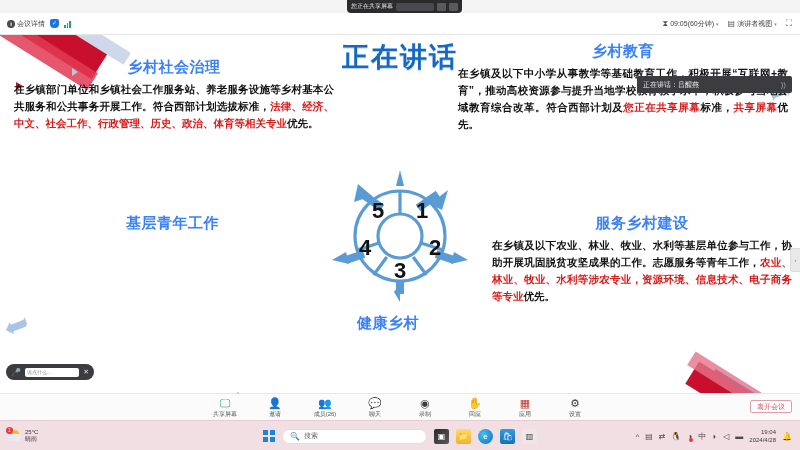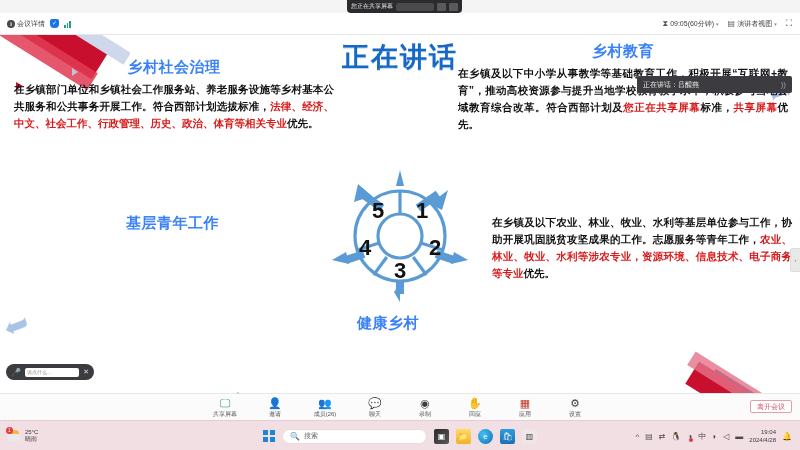--- a/index.html
+++ b/index.html
@@ -270,20 +270,21 @@
       <div class="block blk-tr">
         <h3>乡村教育</h3>
         <p><span>在乡镇及以下中小学从事教学等基础教育工作，积极开展“互联网+教育”，推动高校资源参与提升当地学校教育教学水平，积极参与当地县域教育综合改革。符合西部计划及</span><span class="hl">您正在共享屏幕</span><span>标准，</span><span class="hl">共享屏幕</span><span>优先。</span></p>
       </div>
 
       <div class="block blk-ml">
         <h3>基层青年工作</h3>
       </div>
 
       <div class="block blk-mr">
+        <h3>服务乡村建设</h3>
         <p><span>在乡镇及以下农业、林业、牧业、水利等基层单位参与工作，协助开展巩固脱贫攻坚成果的工作。志愿服务等青年工作，</span><span class="hl">农业、林业、牧业、水利等涉农专业，资源环境、信息技术、电子商务等专业</span><span>优先。</span></p>
       </div>
 
       <div class="block blk-b">
         <h3>健康乡村</h3>
       </div>
 
       <div class="wheel">
         <svg width="136" height="136" viewBox="0 0 136 136" aria-hidden="true">
           <g fill="none" stroke="#5b9bd5" stroke-width="3.2">

